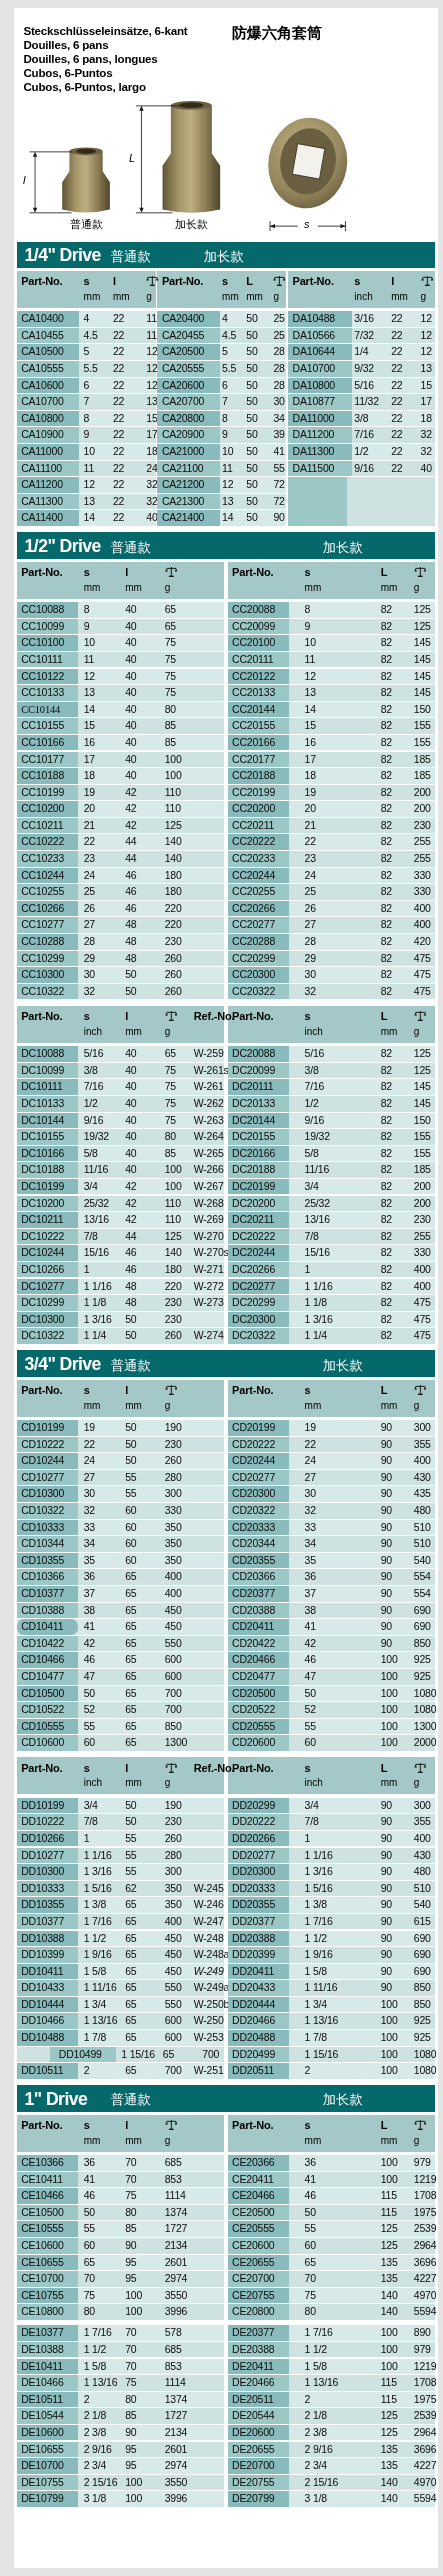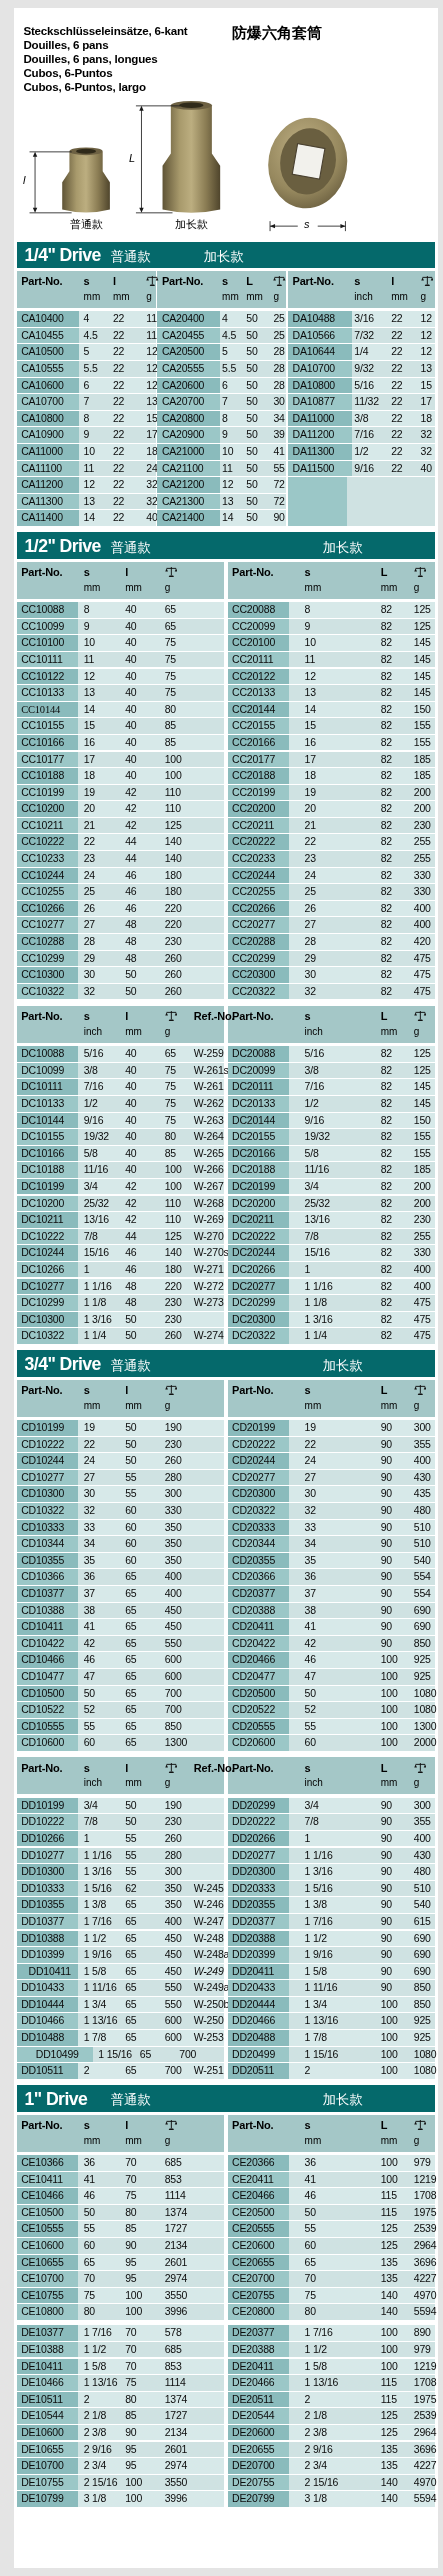--- a/index.html
+++ b/index.html
@@ -1161,21 +1161,21 @@
                 <div class="cell" style="width: 34px; padding-left: 5.5px;">65</div>
                 <div class="cell" style="width: 80px; padding-left: 5.5px;">400</div>
               </div>
               <div class="row alt">
                 <div class="cell part" style="width: 57px; padding-left: 4.4px;">CD10388</div>
                 <div class="cell" style="width: 36px; padding-left: 5.5px;">38</div>
                 <div class="cell" style="width: 34px; padding-left: 5.5px;">65</div>
                 <div class="cell" style="width: 80px; padding-left: 5.5px;">450</div>
               </div>
               <div class="row">
-                <div class="cell part" style="width: 57px; padding-left: 4.4px;">CD10411</div>
+                <div class="cell part" style="width: 57px; padding-left: 4.4px; border-radius: 7px;">CD10411</div>
                 <div class="cell" style="width: 36px; padding-left: 5.5px;">41</div>
                 <div class="cell" style="width: 34px; padding-left: 5.5px;">65</div>
                 <div class="cell" style="width: 80px; padding-left: 5.5px;">450</div>
               </div>
               <div class="row alt">
                 <div class="cell part" style="width: 57px; padding-left: 4.4px;">CD10422</div>
                 <div class="cell" style="width: 36px; padding-left: 5.5px;">42</div>
                 <div class="cell" style="width: 34px; padding-left: 5.5px;">65</div>
                 <div class="cell" style="width: 80px; padding-left: 5.5px;">550</div>
               </div>
@@ -1305,21 +1305,21 @@
                 <div class="cell" style="width: 53px; padding-left: 1.1px;">W-248</div>
               </div>
               <div class="row alt">
                 <div class="cell part" style="width: 57px; padding-left: 4.4px;">DD10399</div>
                 <div class="cell" style="width: 36px; padding-left: 5.5px;">1 9/16</div>
                 <div class="cell" style="width: 34px; padding-left: 5.5px;">65</div>
                 <div class="cell" style="width: 28px; padding-left: 5.5px;">450</div>
                 <div class="cell" style="width: 53px; padding-left: 1.1px;">W-248a</div>
               </div>
               <div class="row">
-                <div class="cell part" style="width: 57px; padding-left: 4.4px; text-align: center;">DD10411</div>
+                <div class="cell part" style="width: 57px; padding-left: 4.4px;">DD10411</div>
                 <div class="cell" style="width: 36px; padding-left: 5.5px;">1 5/8</div>
                 <div class="cell" style="width: 34px; padding-left: 5.5px;">65</div>
                 <div class="cell" style="width: 28px; padding-left: 5.5px;">450</div>
                 <div class="cell" style="width: 53px; padding-left: 1.1px; font-style: italic;">W-249</div>
               </div>
               <div class="row alt">
                 <div class="cell part" style="width: 57px; padding-left: 4.4px;">DD10433</div>
                 <div class="cell" style="width: 36px; padding-left: 5.5px;">1 11/16</div>
                 <div class="cell" style="width: 34px; padding-left: 5.5px;">65</div>
                 <div class="cell" style="width: 28px; padding-left: 5.5px;">550</div>
@@ -1340,21 +1340,21 @@
                 <div class="cell" style="width: 53px; padding-left: 1.1px;">W-250</div>
               </div>
               <div class="row">
                 <div class="cell part" style="width: 57px; padding-left: 4.4px;">DD10488</div>
                 <div class="cell" style="width: 36px; padding-left: 5.5px;">1 7/8</div>
                 <div class="cell" style="width: 34px; padding-left: 5.5px;">65</div>
                 <div class="cell" style="width: 28px; padding-left: 5.5px;">600</div>
                 <div class="cell" style="width: 53px; padding-left: 1.1px;">W-253</div>
               </div>
               <div class="row alt">
-                <div class="cell part" style="width: 57px; padding-left: 19px;">DD10499</div>
+                <div class="cell part" style="width: 57px; padding-left: 9px; margin-left: 33px;">DD10499</div>
                 <div class="cell" style="width: 36px; padding-left: 5.5px;">1 15/16</div>
                 <div class="cell" style="width: 34px; padding-left: 5.5px;">65</div>
                 <div class="cell" style="width: 28px; padding-left: 5.5px;">700</div>
                 <div class="cell" style="width: 53px; padding-left: 1.1px;"></div>
               </div>
               <div class="row">
                 <div class="cell part" style="width: 57px; padding-left: 4.4px;">DD10511</div>
                 <div class="cell" style="width: 36px; padding-left: 5.5px;">2</div>
                 <div class="cell" style="width: 34px; padding-left: 5.5px;">65</div>
                 <div class="cell" style="width: 28px; padding-left: 5.5px;">700</div>

